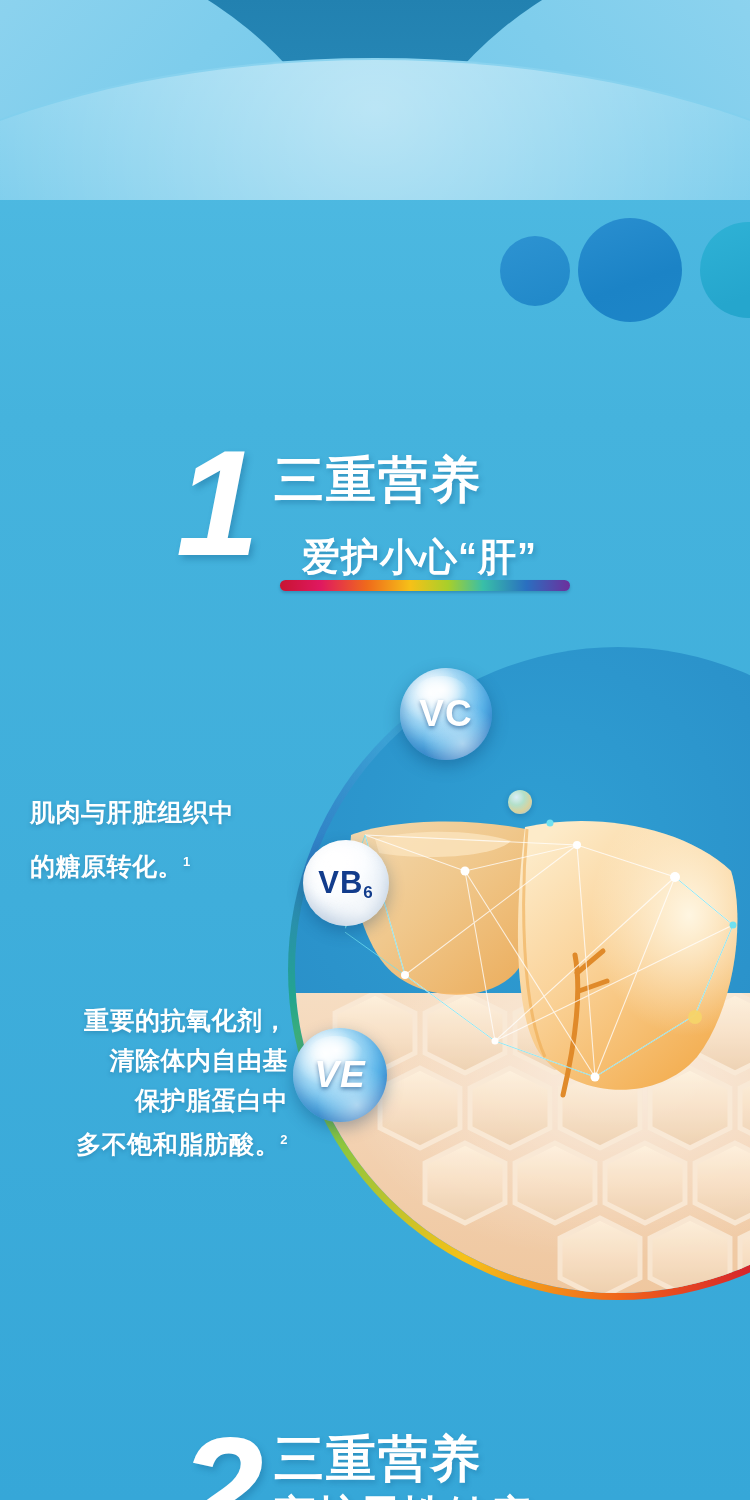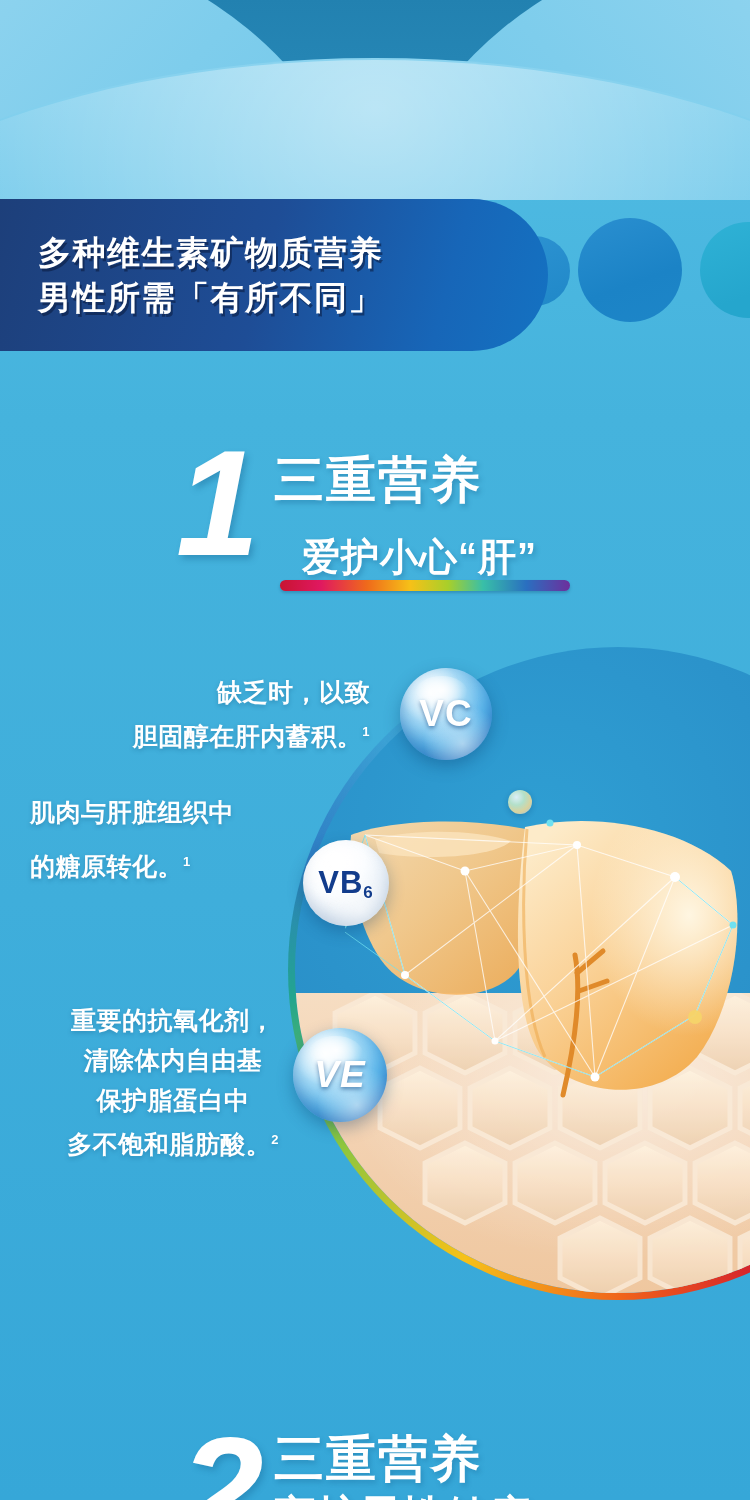--- a/index.html
+++ b/index.html
@@ -168,21 +168,21 @@
   .txt{
     position:absolute;color:#ffffff;font-weight:bold;
     text-shadow:0 2px 4px rgba(18,85,130,.35);
     letter-spacing:.5px;
   }
   .txt .ln{display:block;}
   .txt sup{font-size:.52em;vertical-align:super;font-weight:bold;}
 
   .txt-vc{left:120px;top:672px;font-size:25px;line-height:40px;text-align:right;width:250px;}
   .txt-vb6{left:30px;top:788px;font-size:25px;line-height:49px;text-align:left;width:290px;}
-  .txt-ve{left:58px;top:1000px;font-size:25px;line-height:40px;text-align:center;width:230px;}
+  .txt-ve{left:58px;top:1000px;font-size:25px;line-height:40px;text-align:right;width:230px;}
 
   
   .sec2{position:absolute;left:0;top:1415px;width:750px;height:85px;overflow:hidden;}
   .big-num2{
     position:absolute;left:180px;top:0px;
     font-size:150px;font-weight:bold;color:#ffffff;line-height:150px;
     font-style:italic;letter-spacing:-6px;
     text-shadow:3px 4px 6px rgba(16,90,135,.3);
   }
   .sec2-title{
@@ -206,24 +206,20 @@
     <div class="arc-light-l"></div>
     <div class="arc-light-r"></div>
     <div class="arc-bottom"></div>
     <div class="arc-sheen"></div>
   </div>
 
   <div class="deco-circle dc0"></div>
   <div class="deco-circle dc1"></div>
   <div class="deco-circle dc2"></div>
 
-  <div class="banner">
-    <span class="banner-line">多种维生素矿物质营养</span>
-    <span class="banner-line">男性所需「有所不同」</span>
-  </div>
 
   <div class="sec1">
     <div class="big-num">1</div>
     <div class="sec-title">三重营养</div>
     <div class="sec-sub">爱护小心“肝”</div>
     <div class="rainbow-bar"></div>
   </div>
 
   <div class="stage">
 
@@ -341,24 +337,20 @@
   </div>
 
   <div class="sphere sp-ve">
     <span class="rim"></span>
     <span class="gloss"></span>
     <span class="lbl">VE</span>
   </div>
 
   <div class="mini-bubble"></div>
 
-  <div class="txt txt-vc">
-    <span class="ln">缺乏时，以致</span>
-    <span class="ln"><span>胆固醇在肝内蓄积。</span><sup>1</sup></span>
-  </div>
 
   <div class="txt txt-vb6">
     <span class="ln">肌肉与肝脏组织中</span>
     <span class="ln"><span>的糖原转化。</span><sup>1</sup></span>
   </div>
 
   <div class="txt txt-ve">
     <span class="ln">重要的抗氧化剂，</span>
     <span class="ln">清除体内自由基</span>
     <span class="ln">保护脂蛋白中</span>

